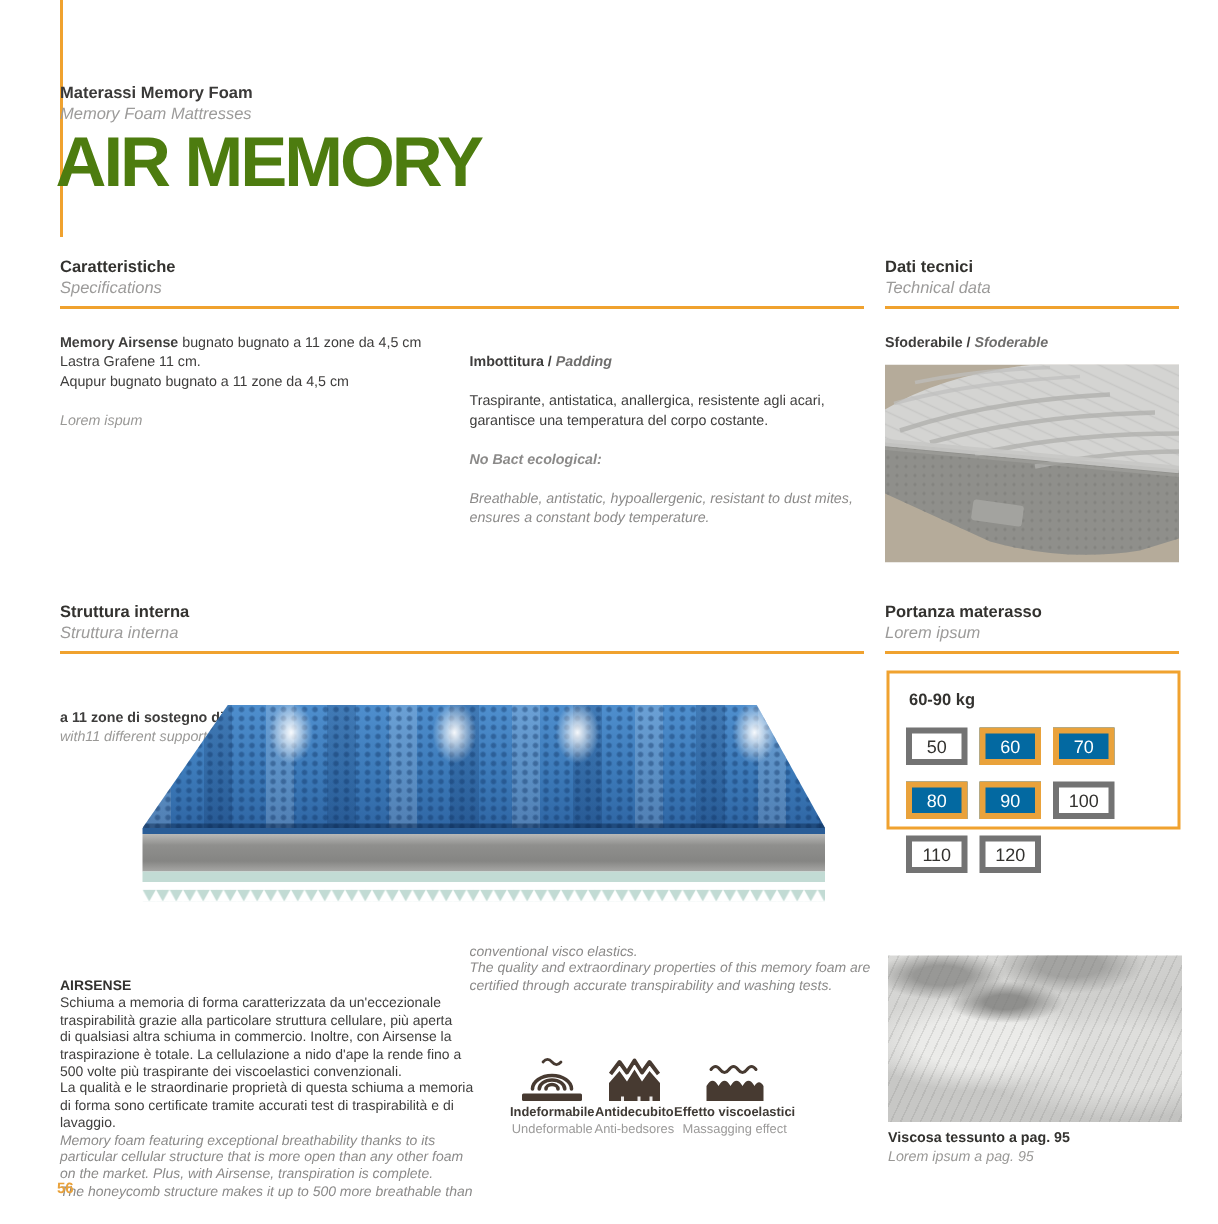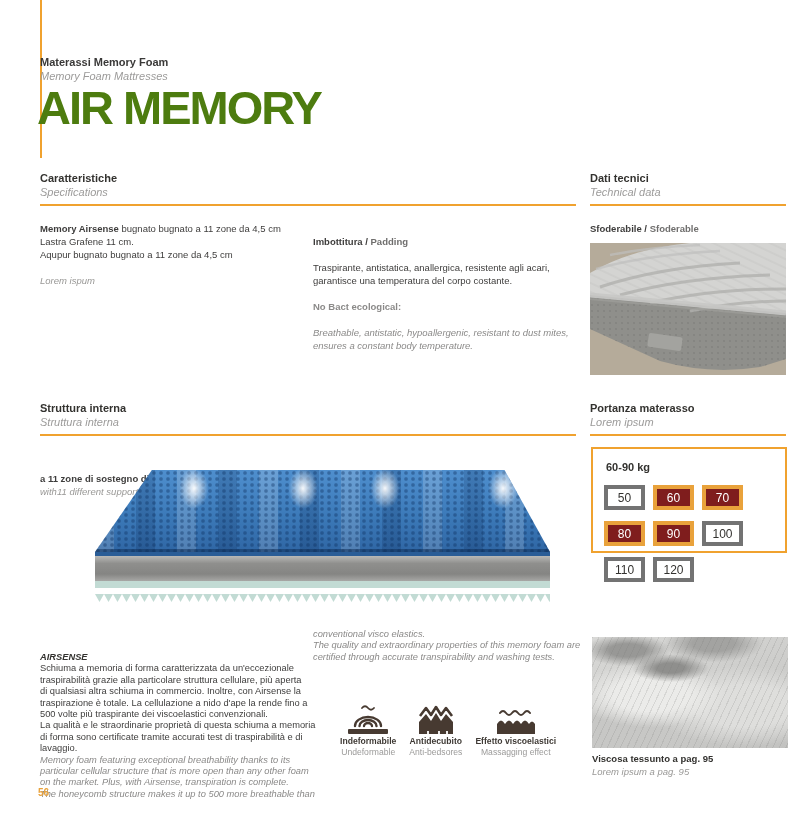--- a/index.html
+++ b/index.html
@@ -12,33 +12,33 @@
 
   .cat-it{position:absolute;left:40px;top:56px;font-size:11px;font-weight:bold;color:#3a3938;}
   .cat-en{position:absolute;left:40px;top:70px;font-size:11px;font-style:italic;color:#9c9b9a;}
   .big-title{position:absolute;left:37px;top:80px;font-size:47px;font-weight:bold;color:#4d7c0f;letter-spacing:-2px;}
 
   .sec-head-it{font-size:11px;font-weight:bold;color:#33322f;line-height:14px;}
   .sec-head-en{font-size:11px;font-style:italic;color:#9c9b9a;line-height:14px;}
 
   .body-txt{font-size:9.5px;line-height:13px;color:#3e3d3c;white-space:pre-line;}
   .b{font-weight:bold;margin-top:23px;}
-  .bi-gray{font-weight:bold;color:#6f6e6d;}
+  .bi-gray{font-weight:bold;font-style:italic;color:#6f6e6d;}
   .i-gray{font-style:italic;color:#999896;}
   .i-dgray{font-style:italic;color:#8b8a89;}
 
   .small-txt{font-size:9.3px;line-height:11.4px;white-space:pre-line;}
 
   
   .pbox{position:absolute;left:591px;top:447px;width:192px;height:102px;border:2px solid #f0a22f;background:#fff;}
   .pbox .range{position:absolute;left:13px;top:12px;font-size:11px;font-weight:bold;color:#33322f;}
   .wgrid{position:absolute;left:11px;top:36px;width:172px;display:flex;flex-wrap:wrap;gap:11px 8px;}
   .wcell{width:33px;height:17px;border:4px solid #737373;background:#fff;color:#33322f;
          font-size:12px;font-weight:normal;display:flex;align-items:center;justify-content:center;}
-  .wcell.active{background:#7f1d1d;border-color:#e9a23b;color:#ffffff;}
+  .wcell.active{background:#0369a1;border-color:#e9a23b;color:#ffffff;}
 
   
   .mat{position:absolute;left:95px;top:470px;width:455px;height:126px;}
   .mat-top{position:absolute;left:0;top:0;width:455px;height:82px;
     clip-path:polygon(12.5% 0,90% 0,100% 100%,0 100%);
     background:
       radial-gradient(circle at 3px 3px, rgba(13,48,96,.40) 0 1.2px, transparent 2.4px) 0 0/7px 6px,
       repeating-linear-gradient(90deg, rgba(255,255,255,.16) 0 19px, rgba(0,0,0,0) 19px 41px, rgba(10,40,85,.20) 41px 60px, rgba(0,0,0,0) 60px 82px),
       linear-gradient(180deg,#4f8fce 0%,#3c7ab9 55%,#2f66a4 100%);}
   .mat-top::after{content:"";position:absolute;left:0;bottom:0;width:100%;height:3px;background:rgba(12,40,78,.45);}
@@ -59,21 +59,21 @@
       repeating-linear-gradient(115deg, rgba(120,120,118,.18) 0 1px, transparent 1px 6px),
       radial-gradient(ellipse 60px 22px at 18% 12%, #989896 0 30%, transparent 72%),
       radial-gradient(ellipse 70px 26px at 62% 6%, #a3a3a1 0 30%, transparent 72%),
       radial-gradient(ellipse 55px 20px at 40% 28%, #8f8f8d 0 25%, transparent 70%),
       radial-gradient(ellipse 95px 42px at 30% 52%, #ebebe9 0 40%, transparent 78%),
       radial-gradient(ellipse 120px 52px at 78% 62%, #dededc 0 40%, transparent 78%),
       radial-gradient(ellipse 100px 38px at 12% 86%, #c7c7c5 0 40%, transparent 74%),
       linear-gradient(160deg,#d9d9d7,#c2c2c0);}
 
   
-  .features{position:absolute;left:340px;top:700px;display:flex;align-items:flex-end;gap:13px;}
+  .features{position:absolute;left:340px;top:700px;display:flex;align-items:flex-end;}
   .feat{display:flex;flex-direction:column;align-items:center;}
   .feat .icon{height:36px;display:flex;align-items:flex-end;}
   .feat-it{font-size:8.6px;font-weight:bold;color:#3f3a35;line-height:10.5px;white-space:nowrap;}
   .feat-en{font-size:8.6px;color:#9b9a99;line-height:10.5px;white-space:nowrap;}
 
   .fab-cap-it{position:absolute;left:592px;top:753px;font-size:9.5px;font-weight:bold;color:#33322f;}
   .fab-cap-en{position:absolute;left:592px;top:766px;font-size:9.5px;font-style:italic;color:#999896;}
 
   .pagenum{position:absolute;left:38px;top:787px;font-size:10px;font-weight:bold;color:#e9a23b;}
 </style>
@@ -192,21 +192,21 @@
         <div class="wcell active">70</div>
         <div class="wcell active">80</div>
         <div class="wcell active">90</div>
         <div class="wcell">100</div>
         <div class="wcell">110</div>
         <div class="wcell">120</div>
       </div>
   </div>
 
   <div class="abs" style="left:40px;top:629px;width:285px;">
-    <div class="small-txt b" style="color:#33322f;font-style:italic;">AIRSENSE</div>
+    <div class="small-txt b" style="color:#33322f;">AIRSENSE</div>
     <div class="small-txt">Schiuma a memoria di forma caratterizzata da un'eccezionale
 traspirabilità grazie alla particolare struttura cellulare, più aperta
 di qualsiasi altra schiuma in commercio. Inoltre, con Airsense la
 traspirazione è totale. La cellulazione a nido d'ape la rende fino a
 500 volte più traspirante dei viscoelastici convenzionali.
 La qualità e le straordinarie proprietà di questa schiuma a memoria
 di forma sono certificate tramite accurati test di traspirabilità e di
 lavaggio.</div>
     <div class="small-txt i-dgray">Memory foam featuring exceptional breathability thanks to its
 particular cellular structure that is more open than any other foam

